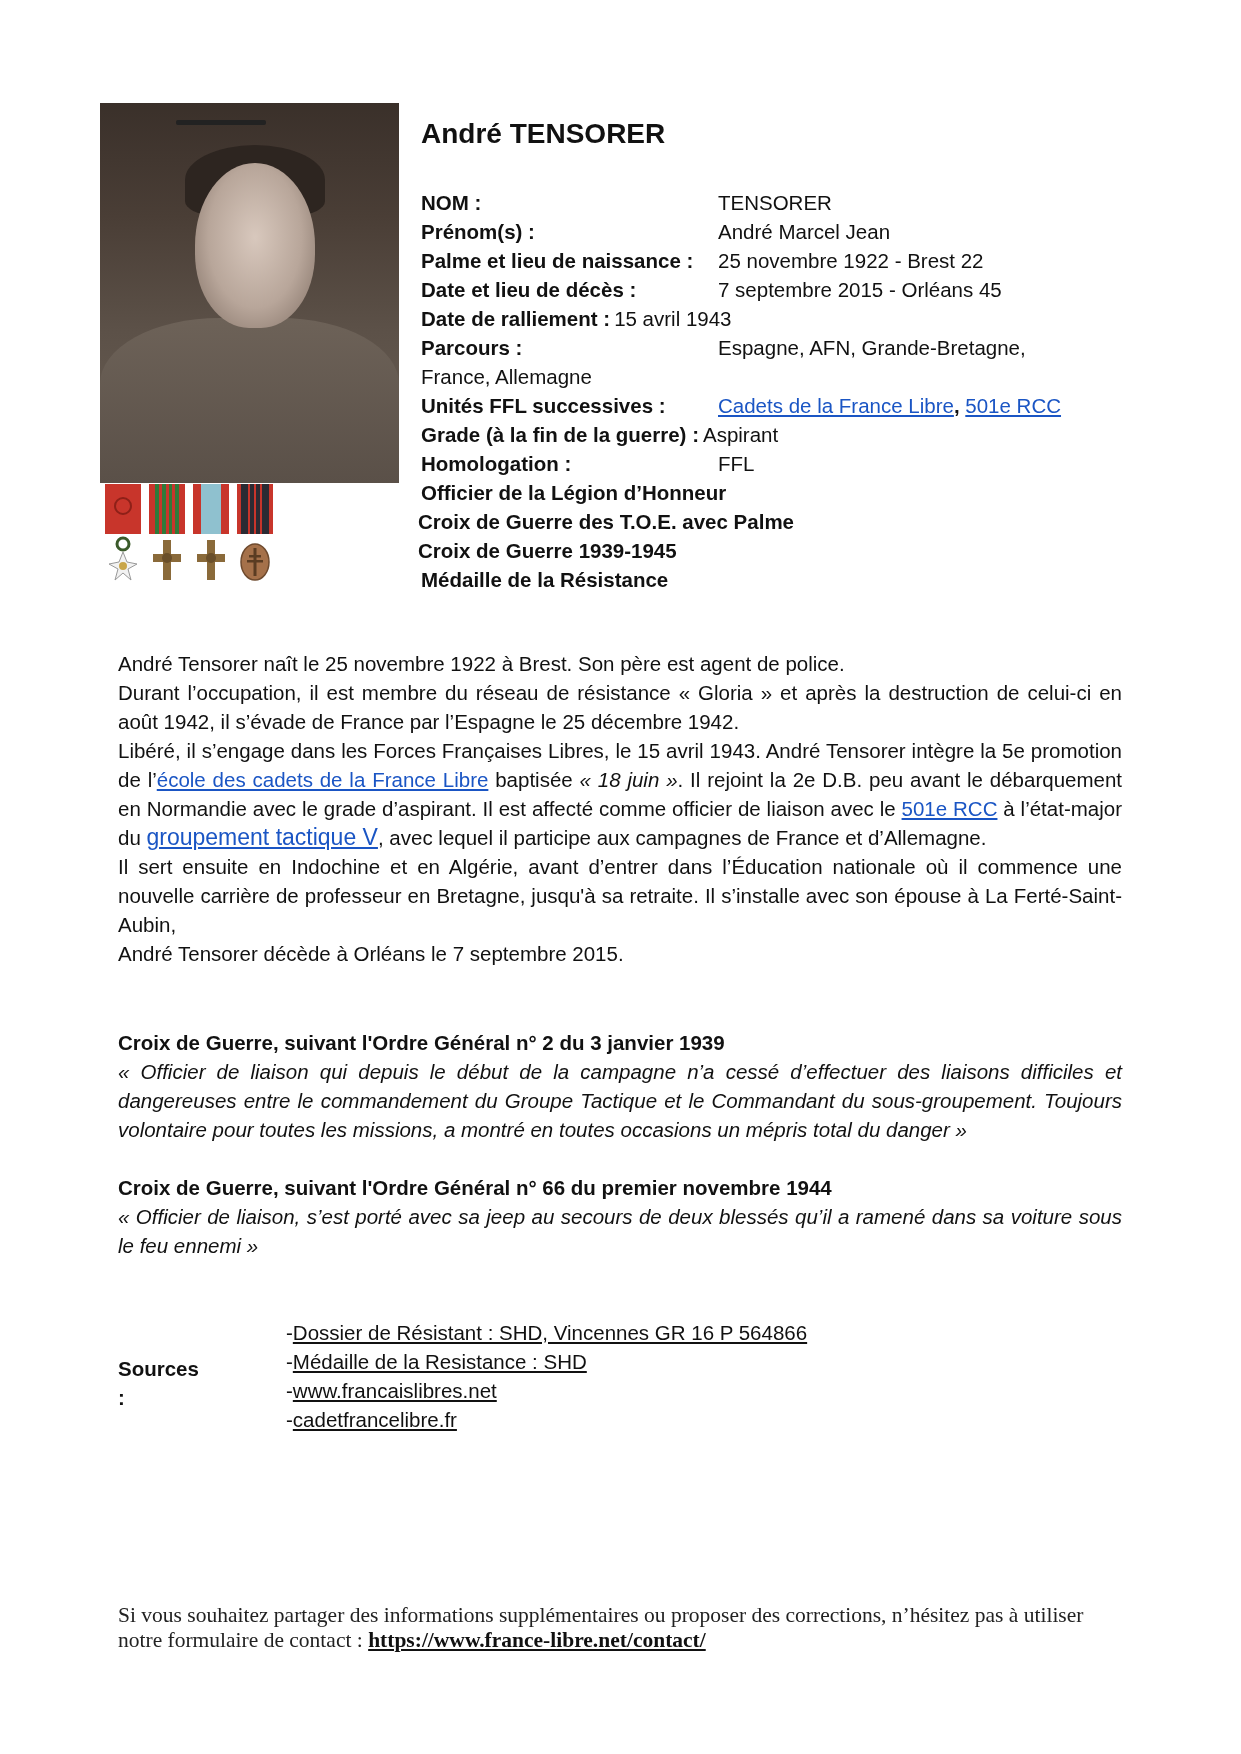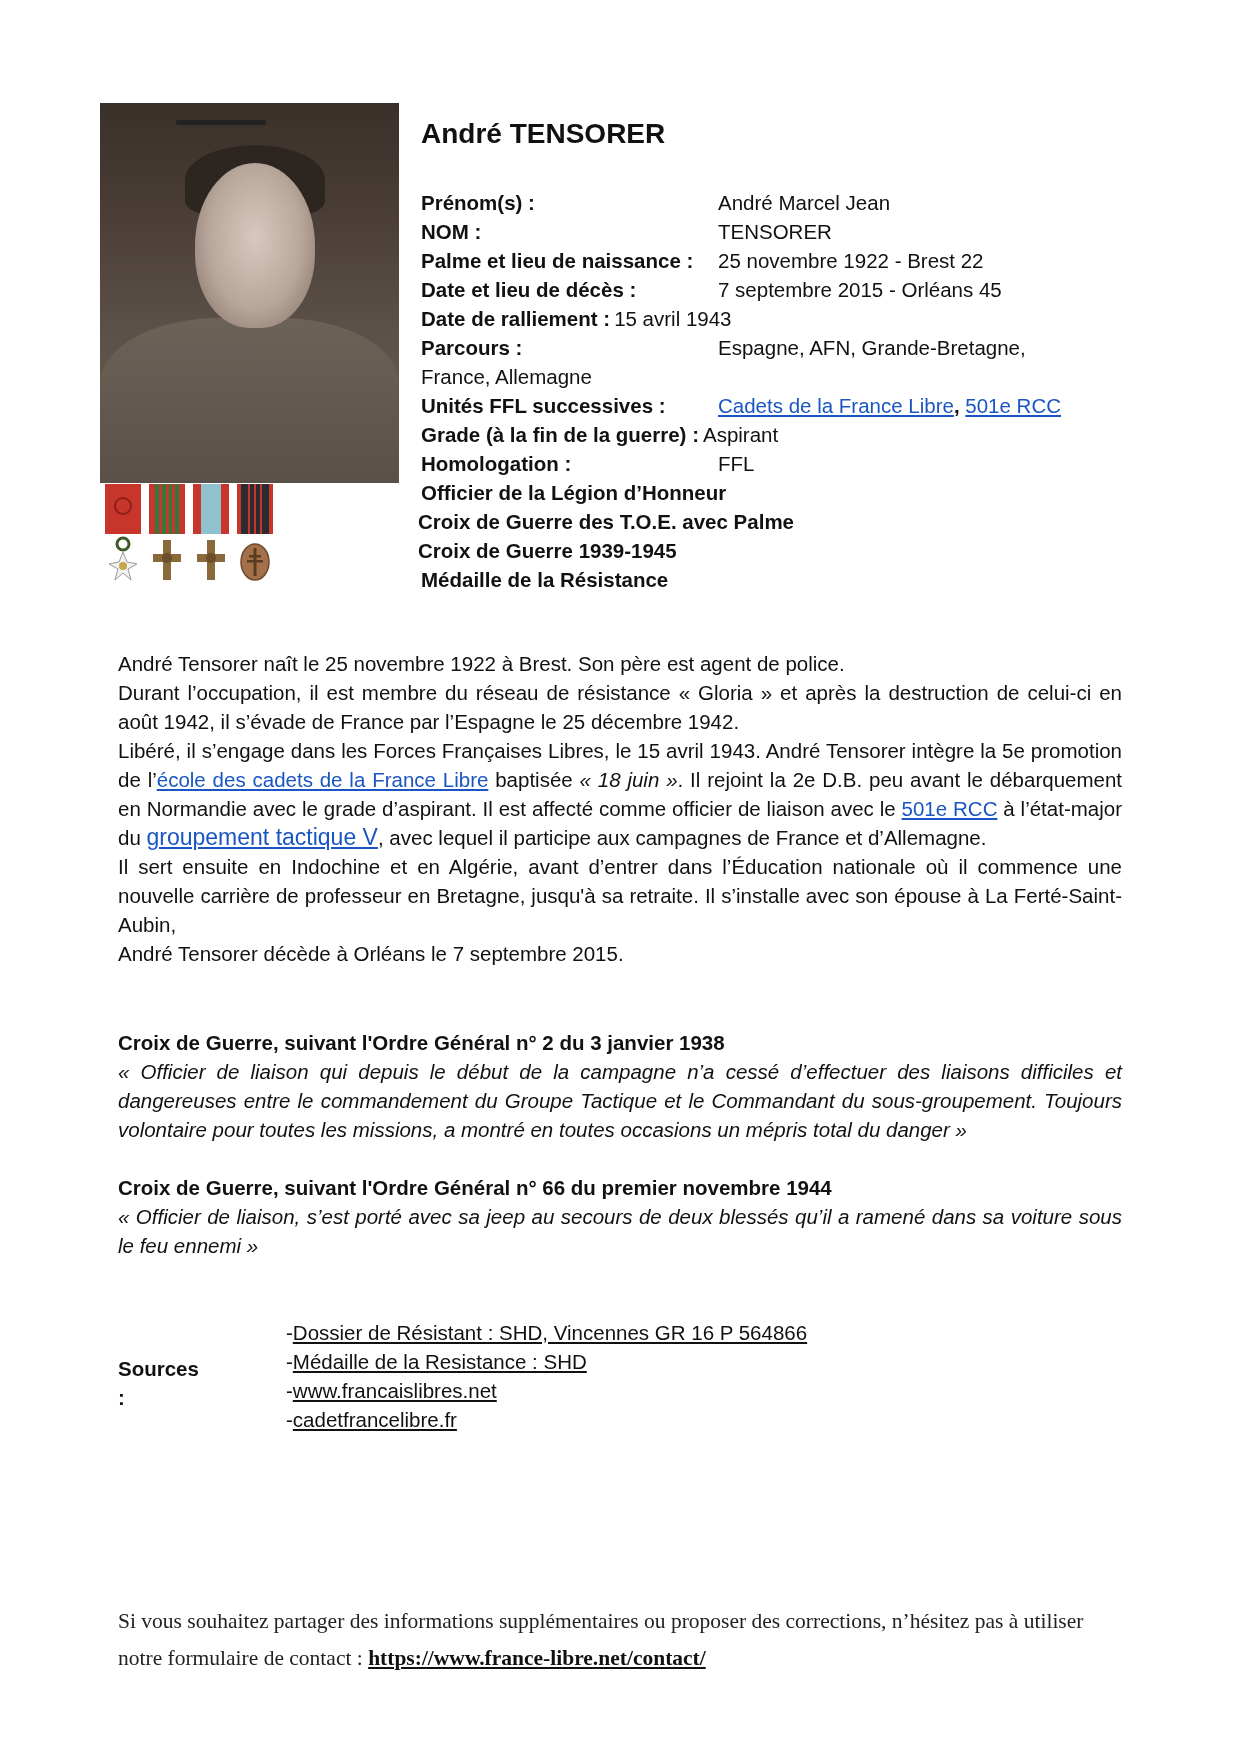--- a/index.html
+++ b/index.html
@@ -28,21 +28,21 @@
   .bio { position: absolute; left: 118px; top: 649px; width: 1004px; font-size: 20.5px; line-height: 29px; text-align: justify; }
   .bio p { margin: 0; }
   .citations { position: absolute; left: 118px; top: 1028px; width: 1004px; font-size: 20.5px; line-height: 29px; text-align: justify; }
   .citation { margin: 0 0 29px 0; }
   .citation .ct { font-weight: bold; }
   .citation .cq { font-style: italic; }
   .sources { position: absolute; left: 118px; top: 1318px; font-size: 20.5px; line-height: 29px; }
   .sources .slbl { position: absolute; left: 0; top: 0; font-weight: bold; margin-top: 36px; }
   .sources .slist { position: absolute; left: 168px; top: 0; white-space: nowrap; }
   .sources .slist span.u { text-decoration: underline; }
-  .footer { position: absolute; left: 118px; top: 1603px; width: 1004px; font-family: "Liberation Serif", serif; font-size: 21.5px; line-height: 37px; color: #222; }
+  .footer { position: absolute; left: 118px; top: 1603px; width: 1004px; font-family: "Liberation Serif", serif; font-size: 21.5px; line-height: 25px; color: #222; }
   .footer .url { font-weight: bold; text-decoration: underline; color: #111; }
 </style>
 </head>
 <body>
 
 <div class="photo">
   <div class="clip"></div>
   <div class="jacket"></div>
   <div class="hair"></div>
   <div class="face"></div>
@@ -99,26 +99,26 @@
         <rect x="9" y="19" width="12" height="2.5" fill="#5a3c22"></rect>
         <rect x="7" y="24" width="16" height="2.5" fill="#5a3c22"></rect>
       </svg>
   </div>
 </div>
 
 <div class="title">André TENSORER</div>
 
 <div class="facts">
   <div class="row">
+    <span class="lbl">NOM :</span>
+    <span class="val">TENSORER</span>
+  </div>
+  <div class="row">
     <span class="lbl">Prénom(s) :</span>
     <span class="val">André Marcel Jean</span>
-  </div>
-  <div class="row">
-    <span class="lbl">NOM :</span>
-    <span class="val">TENSORER</span>
   </div>
   <div class="row">
     <span class="lbl">Palme et lieu de naissance :</span>
     <span class="val">25 novembre 1922 - Brest 22</span>
   </div>
   <div class="row">
     <span class="lbl">Date et lieu de décès :</span>
     <span class="val">7 septembre 2015 - Orléans 45</span>
   </div>
   <div class="row">
@@ -151,21 +151,21 @@
 <div class="bio">
   <p>André Tensorer naît le 25 novembre 1922 à Brest. Son père est agent de police.</p>
   <p>Durant l’occupation, il est membre du réseau de résistance « Gloria » et après la destruction de celui-ci en août 1942, il s’évade de France par l’Espagne le 25 décembre 1942.</p>
   <p><span>Libéré, il s’engage dans les Forces Françaises Libres, le 15 avril 1943. André Tensorer intègre la 5e promotion de l’</span><a href="#">école des cadets de la France Libre</a><span> baptisée </span><i>« 18 juin »</i><span>. Il rejoint la 2e D.B. peu avant le débarquement en Normandie avec le grade d’aspirant. Il est affecté comme officier de liaison avec le </span><a href="#">501e RCC</a><span> à l’état-major du </span><a href="#" style="font-size:23px">groupement tactique V</a><span>, avec lequel il participe aux campagnes de France et d’Allemagne.</span></p>
   <p>Il sert ensuite en Indochine et en Algérie, avant d’entrer dans l’Éducation nationale où il commence une nouvelle carrière de professeur en Bretagne, jusqu'à sa retraite. Il s’installe avec son épouse à La Ferté-Saint-Aubin,</p>
   <p>André Tensorer décède à Orléans le 7 septembre 2015.</p>
 </div>
 
 <div class="citations">
   <div class="citation">
-    <div class="ct">Croix de Guerre, suivant l'Ordre Général n° 2 du 3 janvier 1938</div>
+    <div class="ct">Croix de Guerre, suivant l'Ordre Général n° 2 du 3 janvier 1939</div>
     <div class="cq">« Officier de liaison qui depuis le début de la campagne n’a cessé d’effectuer des liaisons difficiles et dangereuses entre le commandement du Groupe Tactique et le Commandant du sous-groupement. Toujours volontaire pour toutes les missions, a montré en toutes occasions un mépris total du danger »</div>
   </div>
   <div class="citation">
     <div class="ct">Croix de Guerre, suivant l'Ordre Général n° 66 du premier novembre 1944</div>
     <div class="cq">« Officier de liaison, s’est porté avec sa jeep au secours de deux blessés qu’il a ramené dans sa voiture sous le feu ennemi »</div>
   </div>
 </div>
 
 <div class="sources">
   <div class="slbl">Sources :</div>

